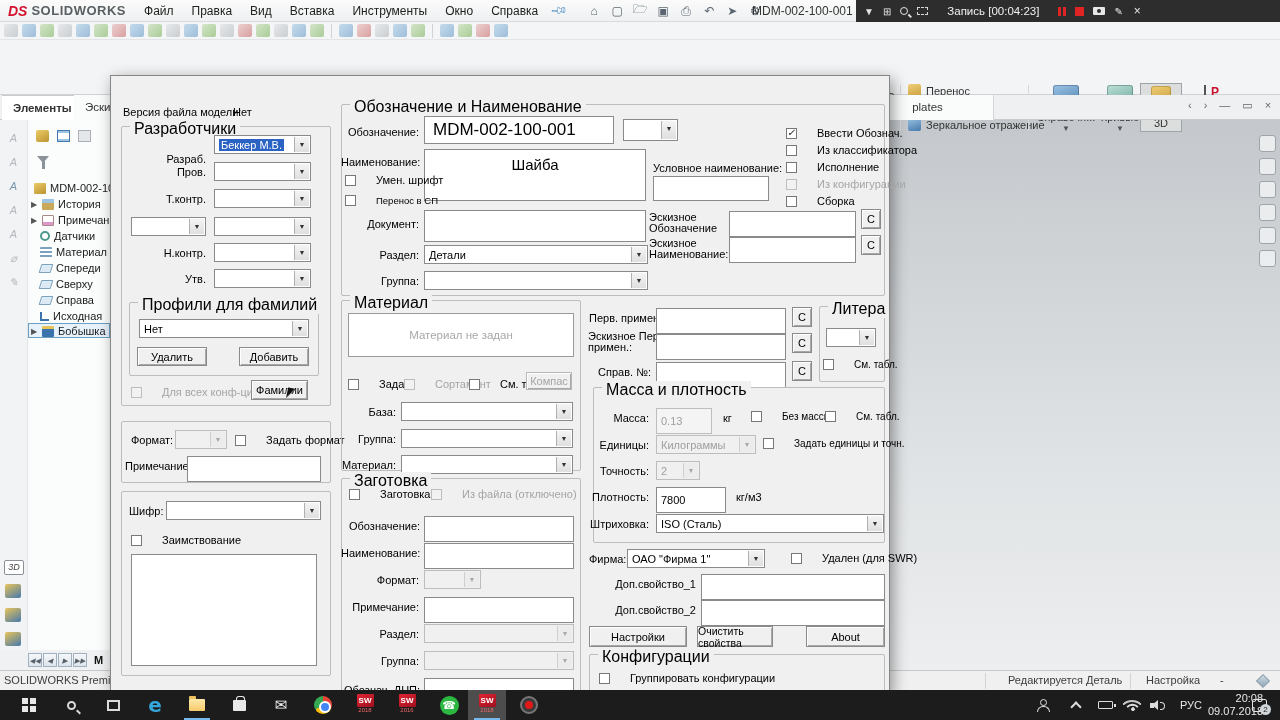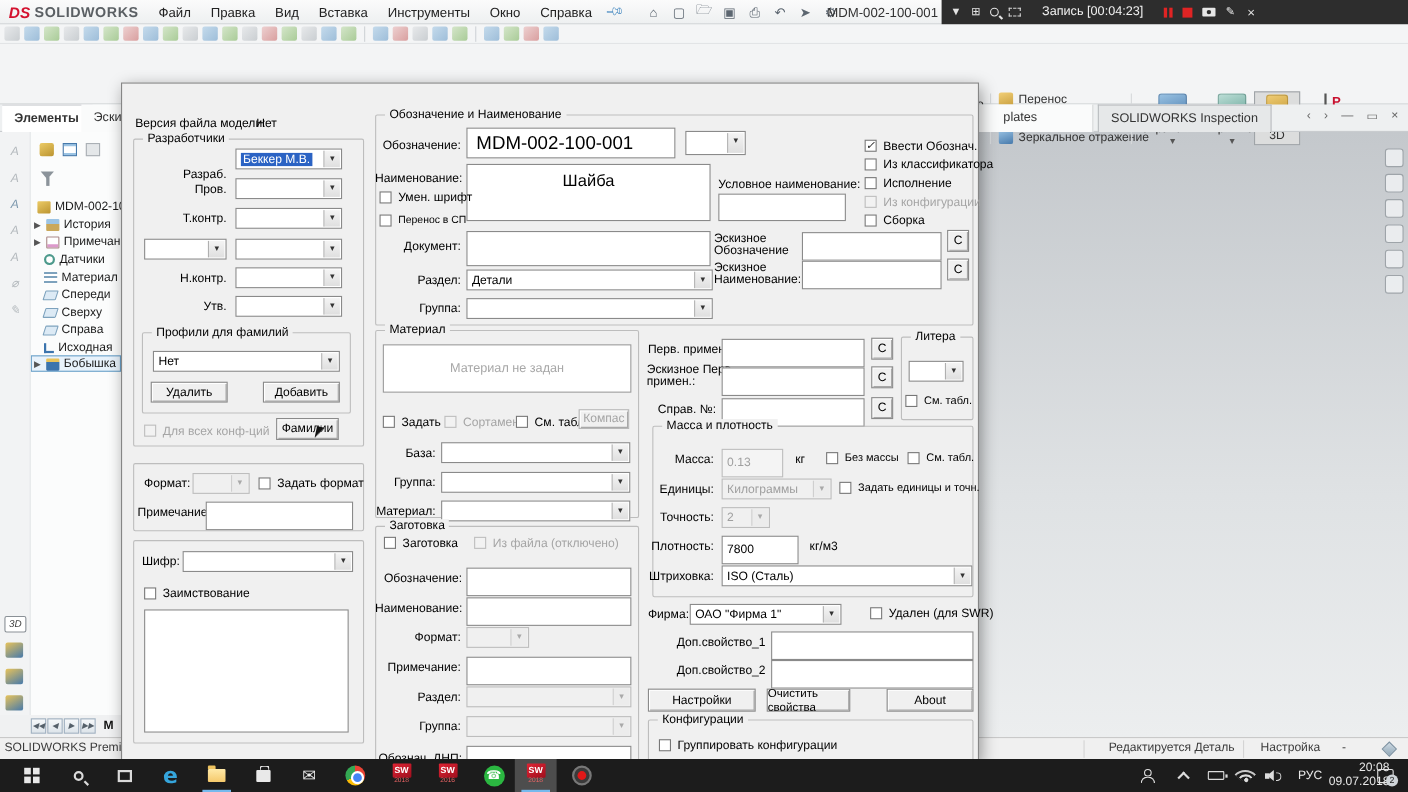--- a/index.html
+++ b/index.html
@@ -104,38 +104,38 @@
   .ssep{position:absolute;top:2px;width:1px;height:16px;background:#d4d4d4}
   .gem{position:absolute;left:1258px;top:5px;width:10px;height:10px;transform:rotate(45deg);background:linear-gradient(135deg,#cfdbe4,#8fa6b6);border:1px solid #7e93a3}
 
   
   .dialog{position:absolute;left:110px;top:75px;width:780px;height:618px;background:#f0f0f0;border:1px solid #868686;box-shadow:3px 4px 14px rgba(0,0,0,.4);z-index:5;font-size:11px;color:#000}
   .dtitle{position:absolute;left:0;top:0;width:778px;height:25px;background:#ffffff;border-bottom:1px solid #e3e3e3}
   .dtitle .t1{position:absolute;left:10px;top:6px;font-size:12px;color:#111}
   .dtitle .t2{position:absolute;left:128px;top:6px;font-size:12px;color:#111}
   .dclose{position:absolute;right:2px;top:0;width:34px;height:24px;text-align:center;line-height:24px;font-size:13px;color:#444}
   .grp{position:absolute;border:1px solid #bdbdbd;border-radius:2px}
-  .leg{position:absolute;top:-7px;left:8px;background:#f0f0f0;padding:0 4px;font-size:11px;white-space:nowrap}
+  .leg{position:absolute;top:-7px;left:8px;background:#f0f0f0;padding:0 4px;font-size:16px;white-space:nowrap}
   .L{position:absolute;font-size:11px;white-space:nowrap;color:#000}
   .L.R{text-align:right}
   .combo{position:absolute;height:19px;background:#fff;border:1px solid #8a8a8a}
   .combo .cval{position:absolute;left:4px;top:2.5px;font-size:11px;white-space:nowrap}
   .combo .cval.sel{background:#2b63c4;color:#fff;padding:0 2px}
   .combo .arr{position:absolute;right:1px;top:1px;bottom:1px;width:15px;background:linear-gradient(#f4f4f4,#dfdfdf);border-left:1px solid #b0b0b0;text-align:center}
   .combo .arr::after{content:"▼";font-size:7px;color:#333;line-height:15px;display:block}
   .combo.dis{background:#f0f0f0;border-color:#bdbdbd}
   .combo.dis .cval{color:#9f9f9f}
   .combo.dis .arr{background:#ececec;border-left-color:#cfcfcf}
   .combo.dis .arr::after{color:#a9a9a9}
   .inp{position:absolute;height:19px;background:#fff;border:1px solid #8a8a8a;font-family:"Liberation Sans",sans-serif;font-size:11px;padding:12px 4px;color:#000}
   .inp.dis{background:#f4f4f4;color:#9f9f9f;border-color:#bdbdbd}
   .box{position:absolute;background:#fff;border:1px solid #8a8a8a}
   .btn{position:absolute;background:#f0f0f0;border:1px solid #8a8a8a;box-shadow:inset 1px 1px 0 #ffffff, inset -1px -1px 0 #a8a8a8;display:flex;align-items:center;justify-content:center;font-size:11px;color:#000}
   .btn.dis{color:#a5a5a5;border-color:#b7b7b7}
-  .cb{position:absolute;display:flex;gap:6px;font-size:11px;white-space:nowrap}
+  .cb{position:absolute;display:flex;align-items:center;gap:20px;font-size:11px;white-space:nowrap}
   .cb .bx{width:11px;height:11px;background:#fff;border:1px solid #777;flex:0 0 auto;position:relative}
   .cb .bx.ck::after{content:"✓";position:absolute;left:0;top:-2px;font-size:10px;color:#111}
   .cb.dis{color:#a5a5a5}
   .cb.dis .bx{border-color:#bdbdbd;background:#f2f2f2}
   .cb.small{font-size:10px}
   .cb.tiny{font-size:9.5px}
   .bigval{position:absolute;background:#fff;border:1px solid #8a8a8a;font-size:17px;padding-left:8px;display:flex;align-items:center}
   .namebox{position:absolute;background:#fff;border:1px solid #8a8a8a;font-size:15px;text-align:center;padding-top:6px}
   .phbox{position:absolute;background:#fff;border:1px solid #9a9a9a;display:flex;align-items:center;justify-content:center;color:#a8a8a8;font-size:11.5px}
   .cursor{position:absolute;width:0;height:0;border-left:7px solid #111;border-bottom:11px solid transparent;transform:rotate(12deg);filter:drop-shadow(0 0 1px #fff)}
@@ -353,21 +353,20 @@
     <div class="mpropbtn">
       <div class="mpic">P</div>
       <div>MProp</div>
     </div>
   </div>
 
   <div class="tabrow">
     <div class="vtab active" style="left:2px"><span>Элементы</span></div>
     <div class="vtab" style="left:74px"><span>Эскиз</span></div>
     <div class="vtab" style="left:862px;width:132px;text-align:center"><span>plates</span></div>
-    <div class="vtab raised" style="left:998px"><span>SOLIDWORKS Inspection</span></div>
     <div class="winctl" style="left:1188px">
       <span>‹</span>
       <span>›</span>
       <span>—</span>
       <span>▭</span>
       <span>×</span>
     </div>
   </div>
 
   <div class="viewport"></div>

